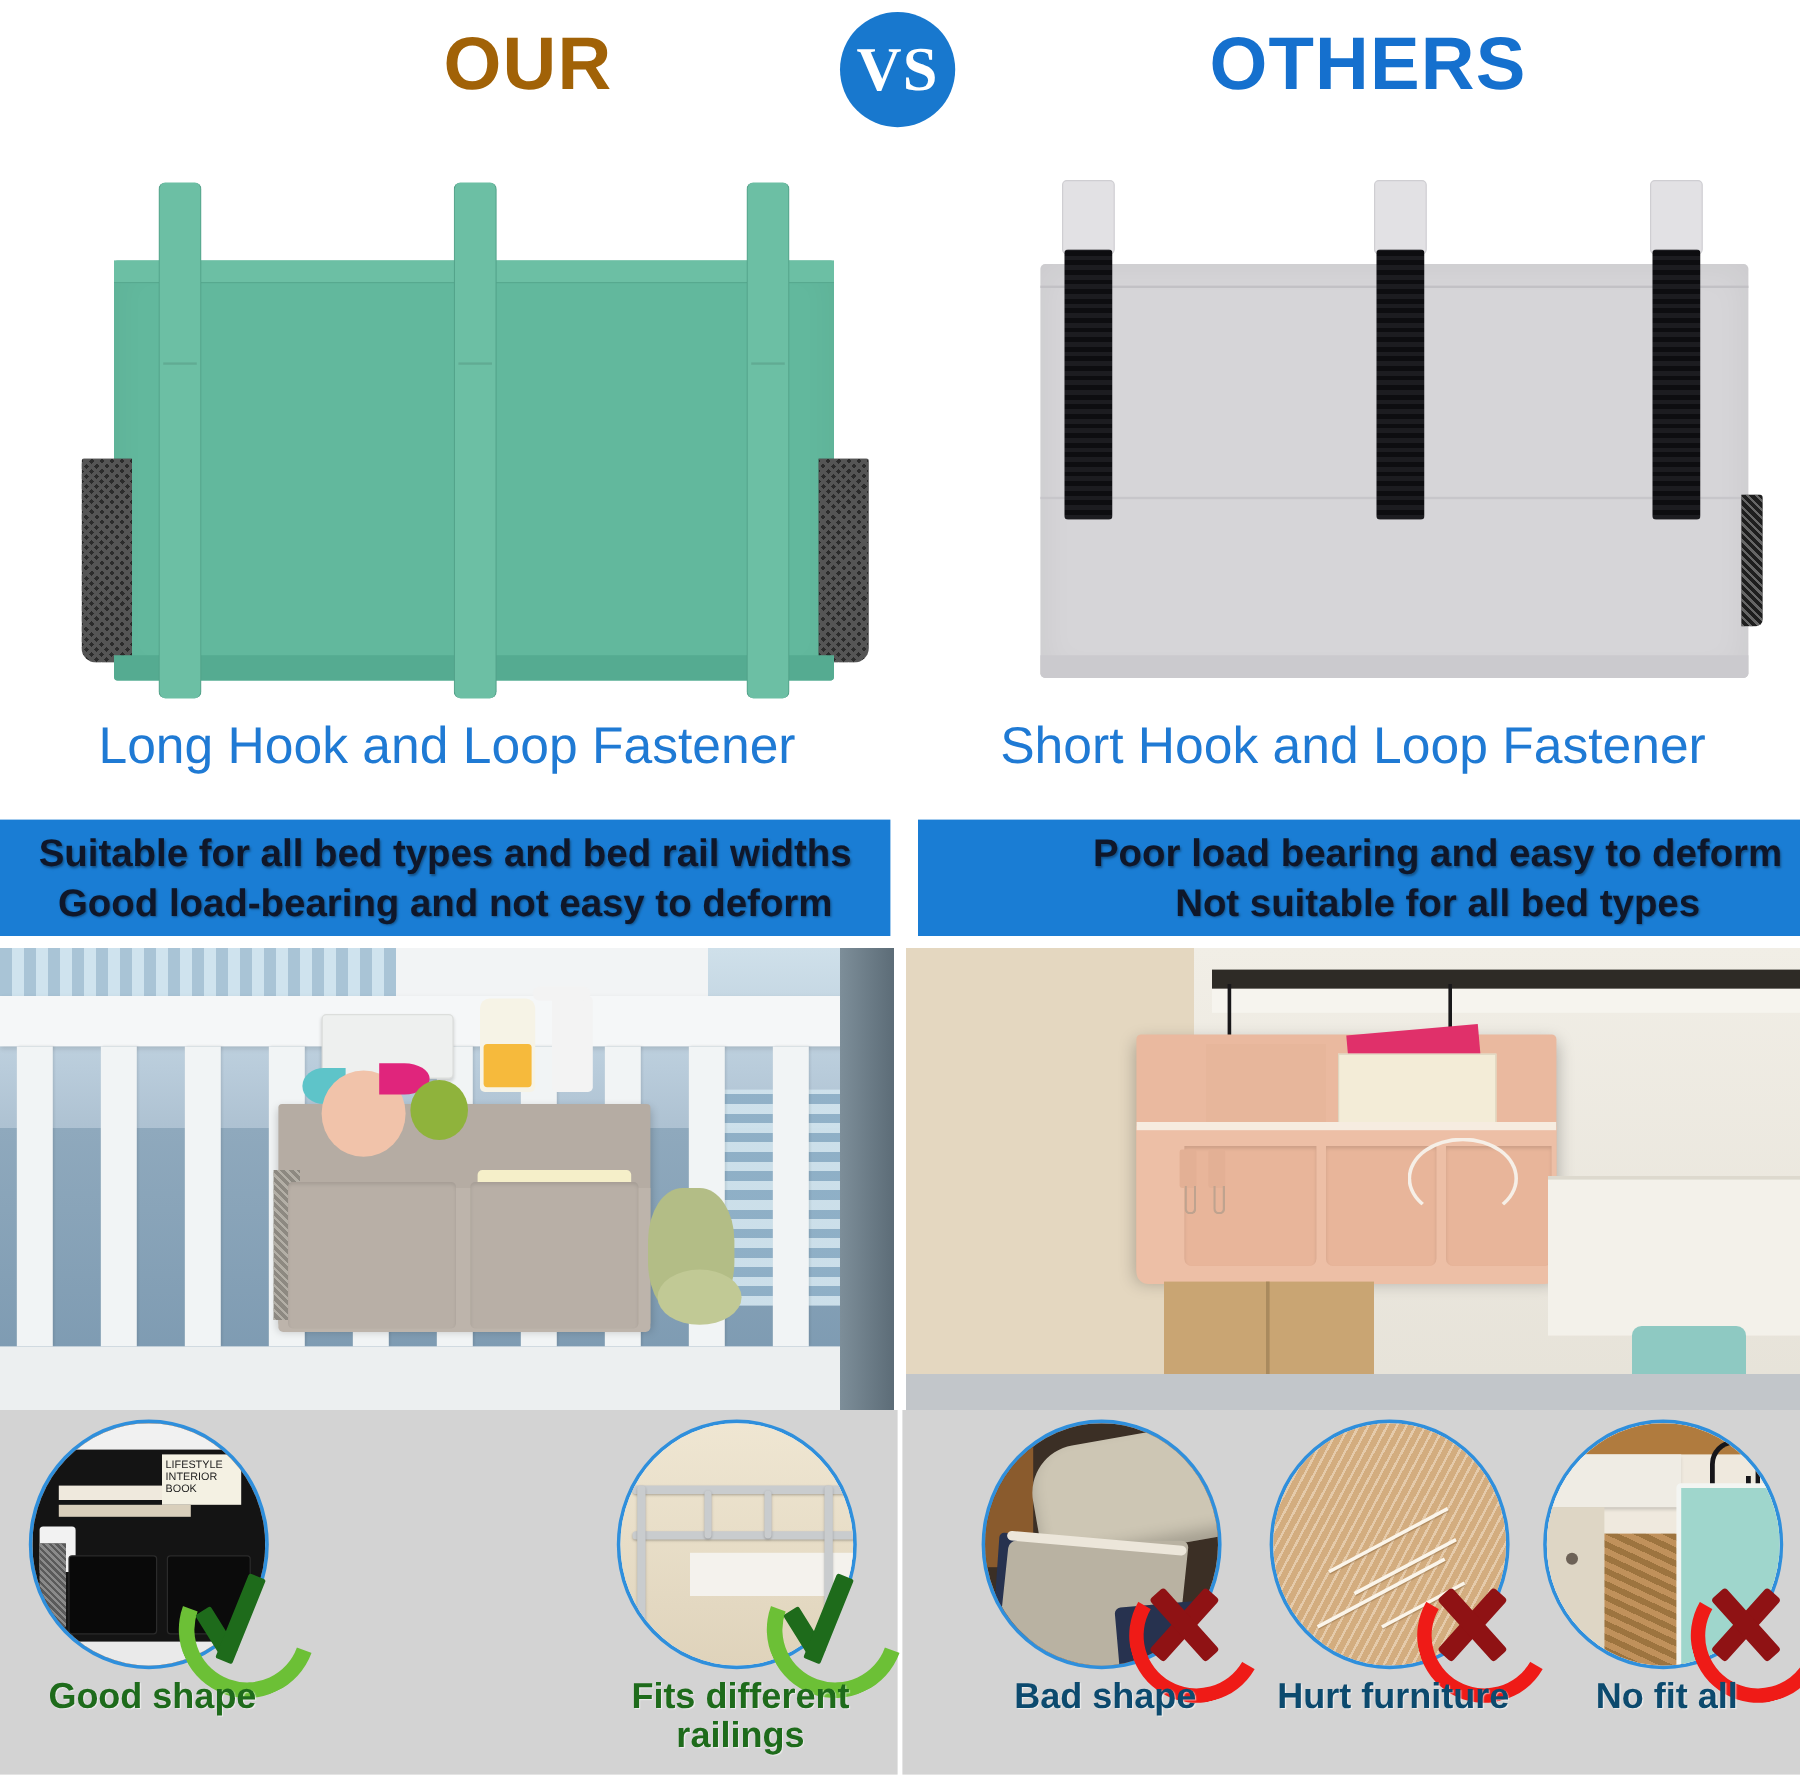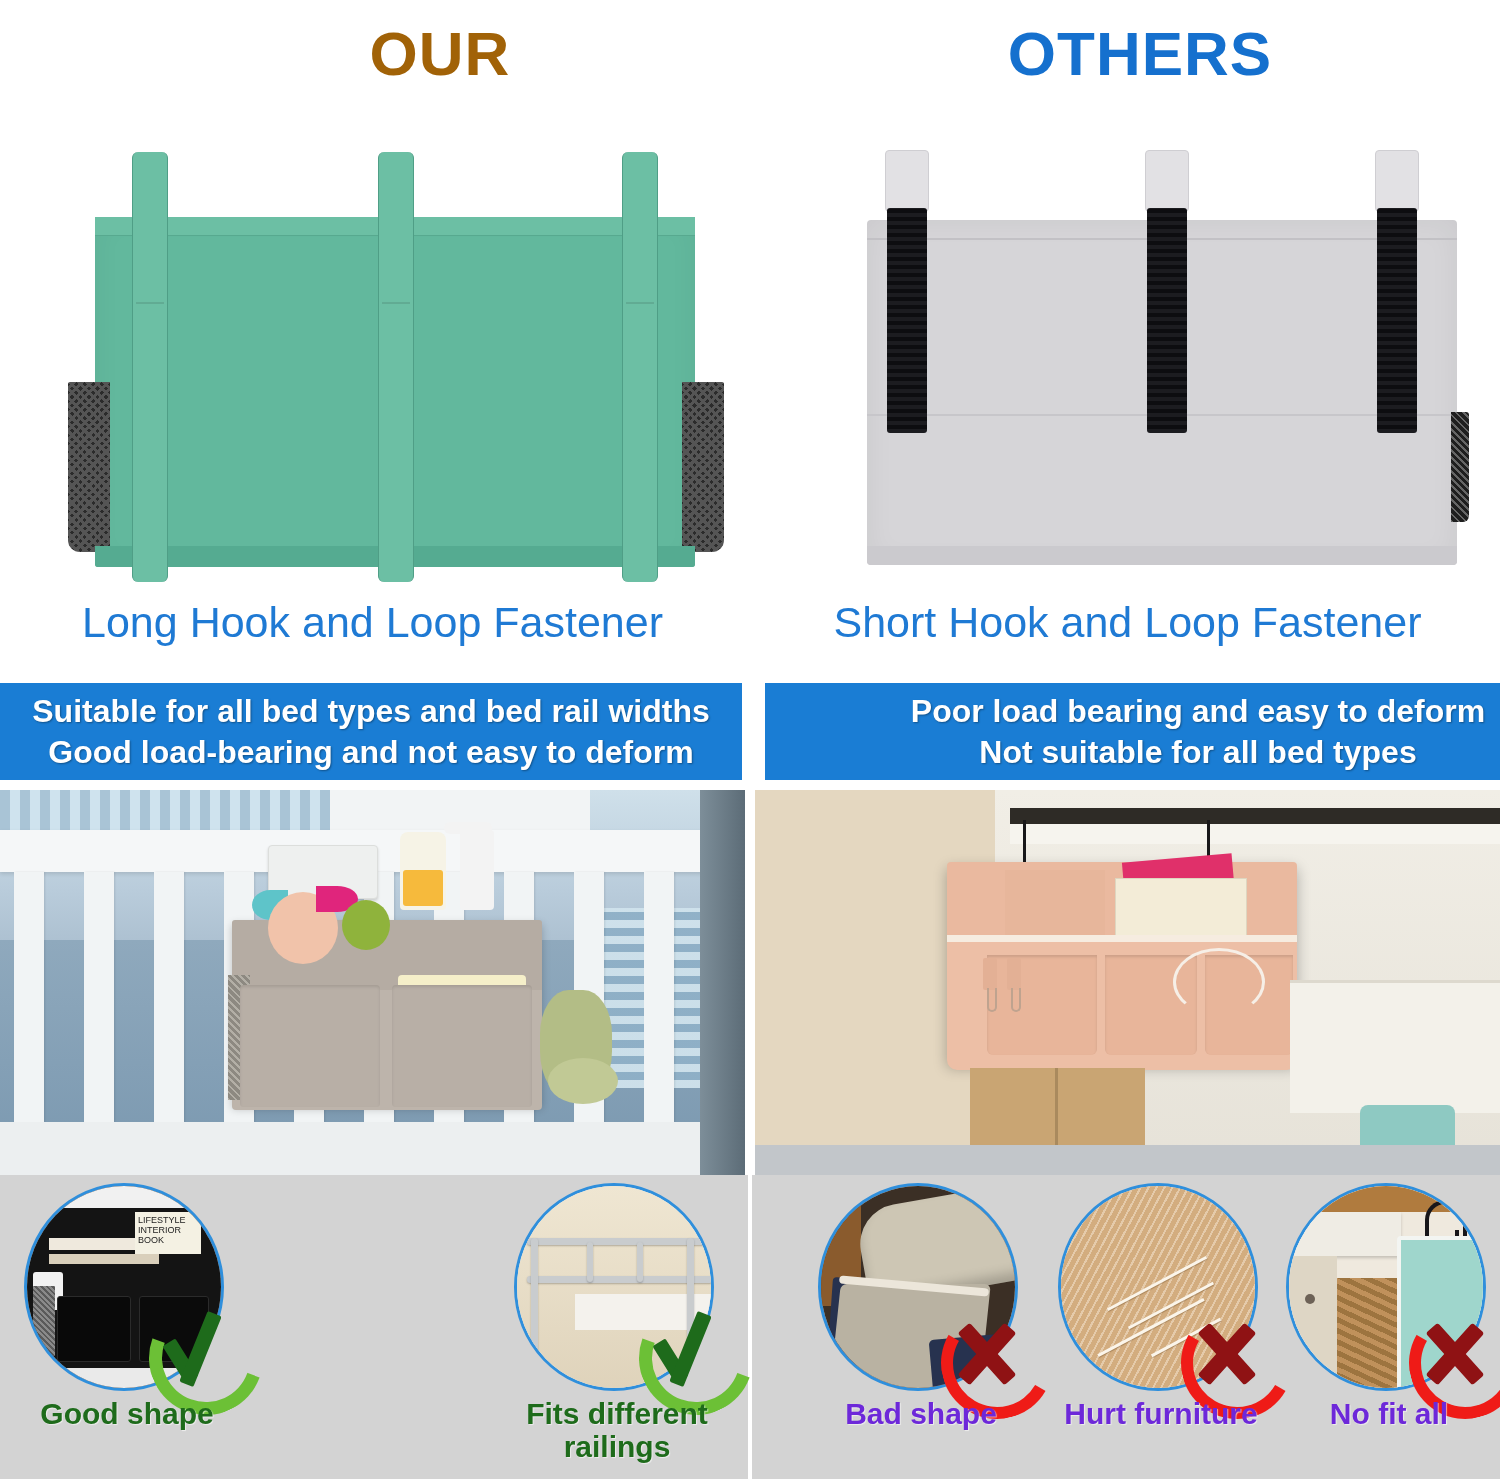--- a/index.html
+++ b/index.html
@@ -75,21 +75,21 @@
              color:#1878CE;font-weight:bold;font-size:35px;line-height:38px;
              background:#fff;padding:4px 0;}
 
   
   .subtitle{position:absolute;top:598px;font-size:43px;color:#1f7ad4;
             text-align:center;font-family:"Liberation Sans",sans-serif;}
   .subtitle.l{left:0;width:745px;}
   .subtitle.r{left:755px;width:745px;}
 
   
-  .banner{position:absolute;top:683px;height:97px;background:#1a7dd4;color:#ffffff;
+  .banner{position:absolute;top:683px;height:97px;background:#1a7dd4;color:#0f172a;
           display:flex;flex-direction:column;align-items:center;justify-content:center;
           font-weight:bold;font-size:32px;line-height:41px;text-align:center;
           text-shadow:1px 1px 2px rgba(0,0,0,.35);}
   .banner.l{left:0;width:742px;}
   .banner.r{left:765px;width:866px;}
 
   
   .photo{position:absolute;top:790px;height:385px;overflow:hidden;}
   .photo.l{left:0;width:745px;}
   .photo.r{left:755px;width:745px;}
@@ -182,21 +182,21 @@
   .strip.l{left:0;width:748px;}
   .strip.r{left:752px;width:748px;}
 
   .badge{position:absolute;top:8px;width:218px;height:290px;}
   .badge .circ{position:absolute;left:6px;top:0;width:200px;height:208px;border-radius:50%;
       border:3px solid #2f8fdc;overflow:hidden;box-sizing:border-box;background:#eee;}
   .badge .cap{position:absolute;left:-14px;top:214px;width:246px;text-align:center;
       font-size:30px;font-weight:bold;line-height:33px;
       text-shadow:1px 1px 1px rgba(255,255,255,.6);}
   .cap.good{color:#1e6b1b;}
-  .cap.bad{color:#6d28d9;}
+  .cap.bad{color:#0c4a6e;}
 
   
   .mark{position:absolute;left:125px;top:112px;width:110px;height:110px;}
   .chk{position:absolute;left:0;top:0;width:110px;height:110px;}
   .chk .arc{position:absolute;left:6px;top:6px;width:88px;height:88px;border-radius:50%;
       border:13px solid #6cc036;border-top-color:transparent;border-right-color:transparent;
       transform:rotate(-25deg);}
   .chk .v1{position:absolute;left:30px;top:44px;width:15px;height:44px;background:#1e6b1b;
       transform:rotate(-32deg);border-radius:2px;}
   .chk .v2{position:absolute;left:50px;top:16px;width:15px;height:76px;background:#1e6b1b;
@@ -269,20 +269,21 @@
   .sc-teal .dot{position:absolute;left:16px;top:108px;width:10px;height:10px;background:#6d6257;
       border-radius:50%;}
 </style>
 </head>
 <body>
 
 <div class="page">
 
   <div class="header">
     <div class="hdr-our">OUR</div>
+    <div class="vs-badge">VS</div>
     <div class="hdr-others">OTHERS</div>
   </div>
 
   <div class="hero">
 
     <div class="green-prod">
       <div class="gp-body"></div>
       <div class="gp-topband"></div>
       <div class="gp-mesh left"></div>
       <div class="gp-mesh right"></div>

